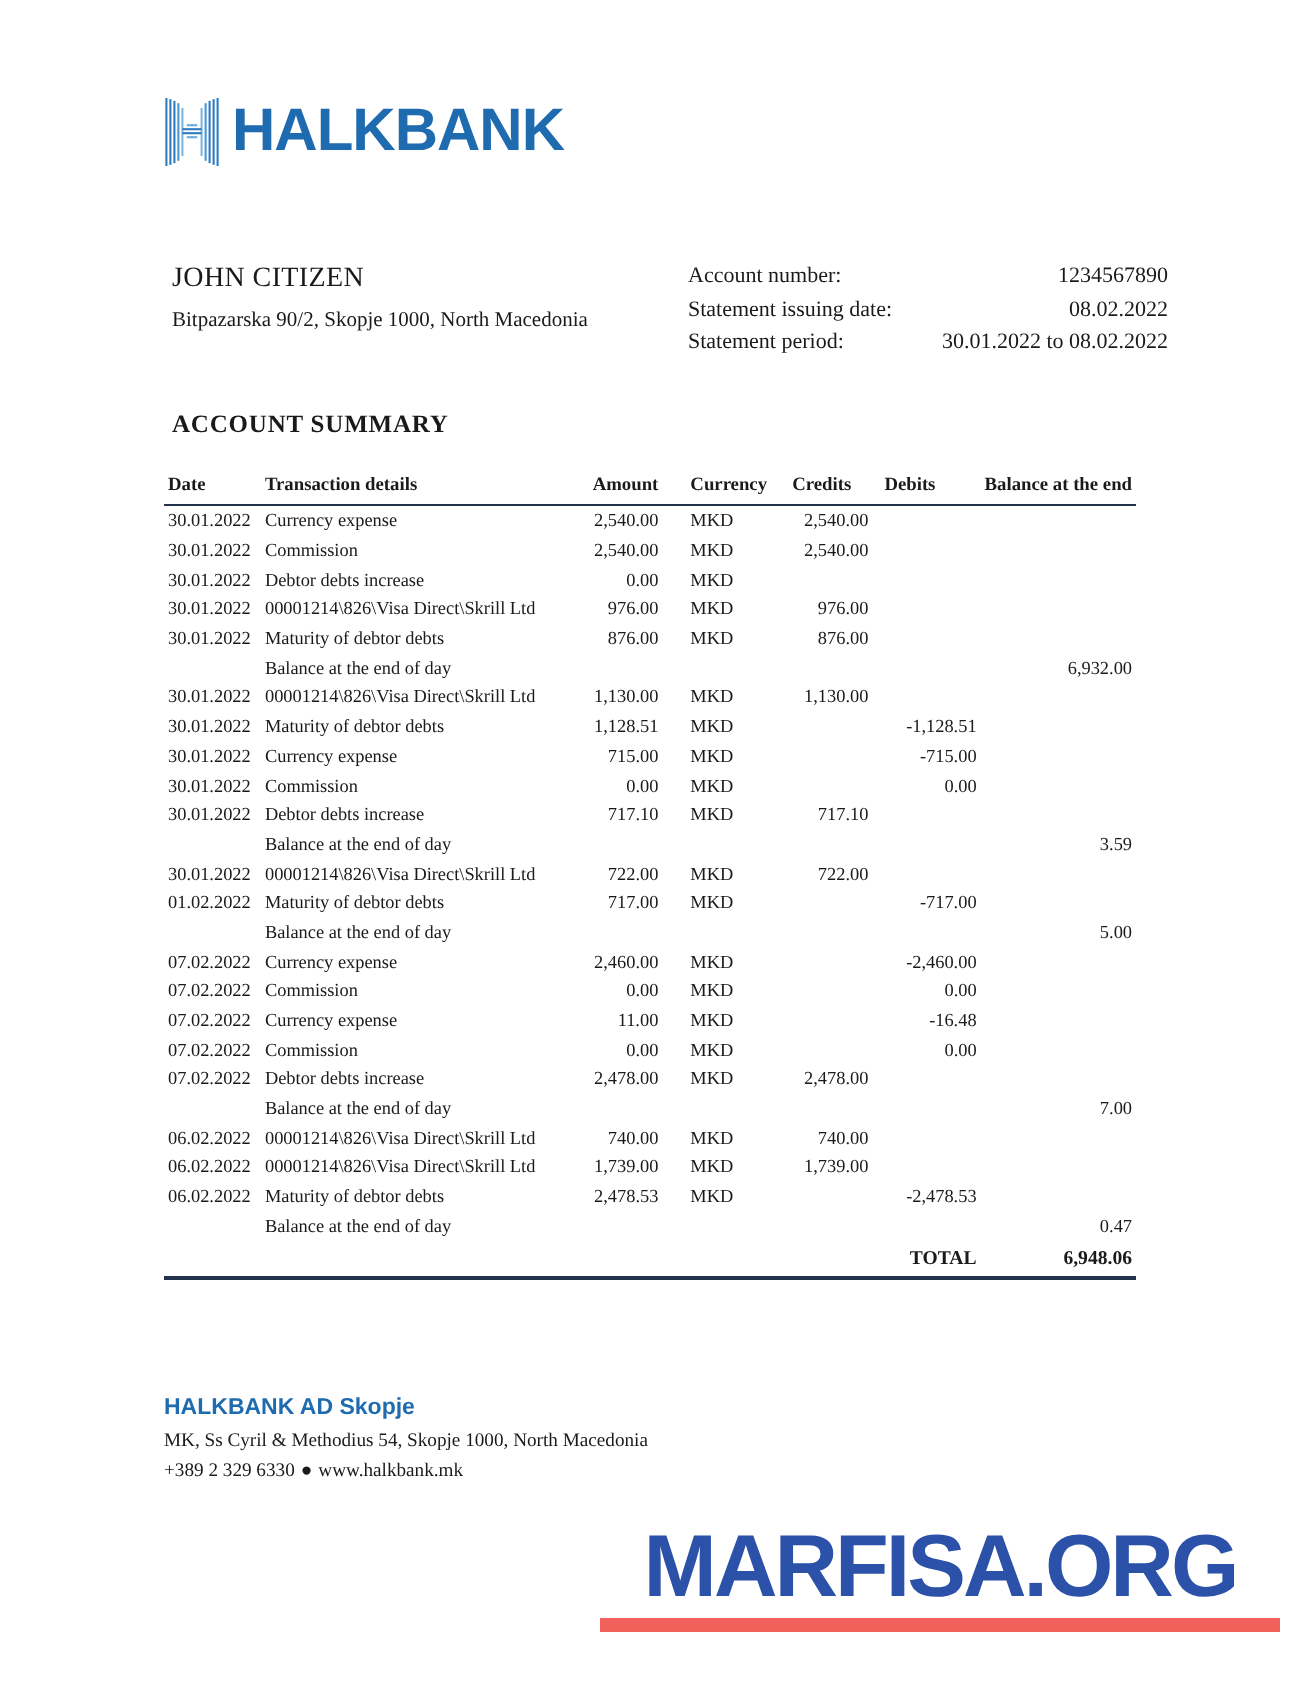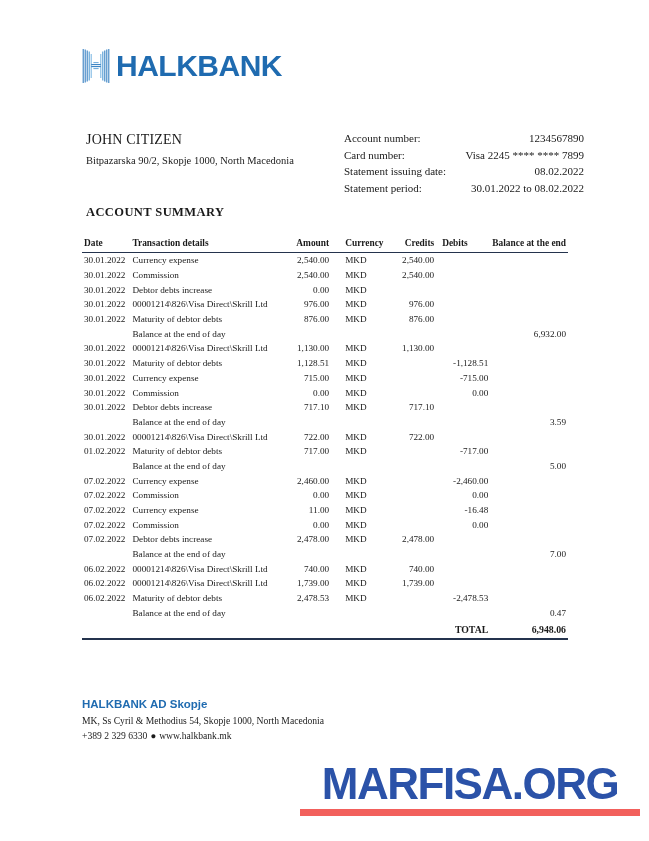--- a/index.html
+++ b/index.html
@@ -125,21 +125,21 @@
 
   .c-date   { width: 55px; text-align: left; padding-left: 2px !important; }
   .c-desc   { width: 165px; text-align: left; }
   .c-amount { width: 58px; text-align: right; padding-right: 10px !important; }
   .c-curr   { width: 46px; text-align: left; padding-left: 6px !important; }
   .c-credit { width: 60px; text-align: right; padding-right: 8px !important; }
   .c-debit  { width: 56px; text-align: right; padding-right: 4px !important; }
   .c-bal    { text-align: right; padding-right: 2px !important; }
 
   th.c-curr { text-align: left; padding-left: 6px; }
-  th.c-credit { text-align: right; padding-left: 12px; }
+  th.c-credit { text-align: center; padding-left: 12px; }
   th.c-debit { text-align: left; padding-left: 14px; }
   th.c-bal { text-align: right; padding-right: 2px; }
   th.c-amount { text-align: right; padding-right: 10px; }
 
   tr.eod-row .c-desc { padding-left: 0; }
 
   
   .footer {
     position: absolute;
     left: 82px;
@@ -219,24 +219,20 @@
     <p class="cust-name">JOHN CITIZEN</p>
     <p class="cust-addr">Bitpazarska 90/2, Skopje 1000, North Macedonia</p>
   </div>
 
   <div class="acct-block">
     <div class="acct-row">
       <span class="acct-label">Account number:</span>
       <span class="acct-value">1234567890</span>
     </div>
     <div class="acct-row">
-      <span class="acct-label">Card number:</span>
-      <span class="acct-value">Visa 2245 **** **** 7899</span>
-    </div>
-    <div class="acct-row">
       <span class="acct-label">Statement issuing date:</span>
       <span class="acct-value">08.02.2022</span>
     </div>
     <div class="acct-row">
       <span class="acct-label">Statement period:</span>
       <span class="acct-value">30.01.2022 to 08.02.2022</span>
     </div>
   </div>
 
   <div class="section-title">ACCOUNT SUMMARY</div>

